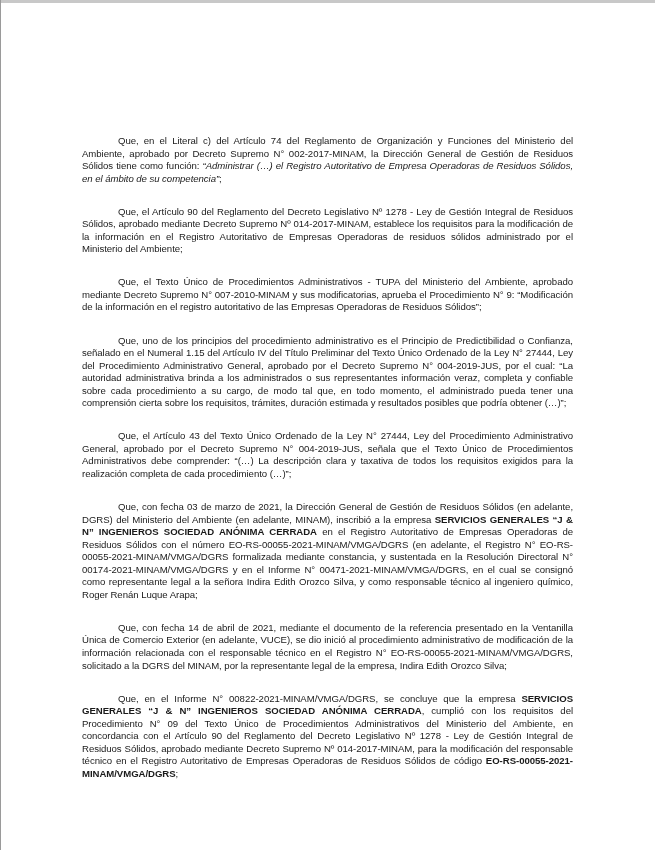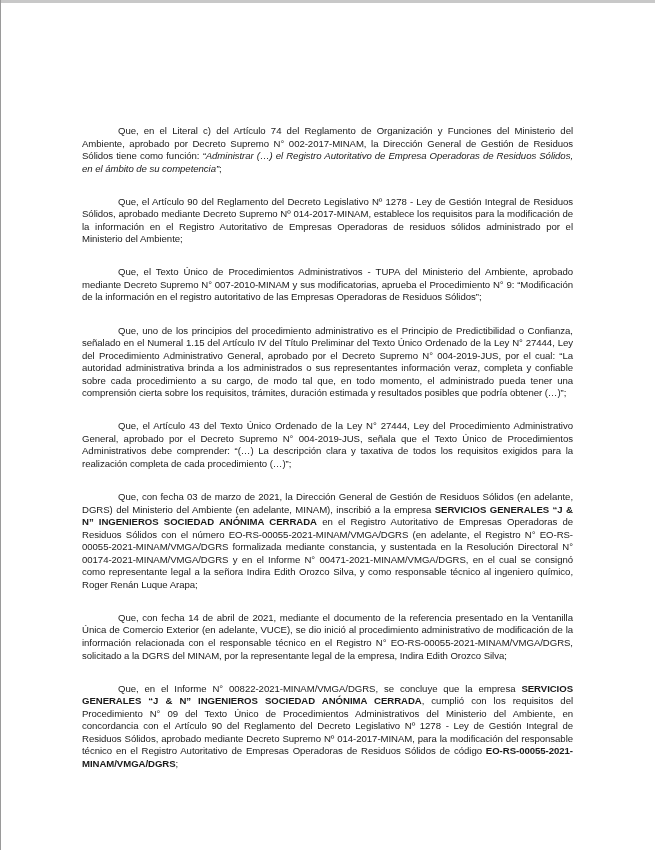--- a/index.html
+++ b/index.html
@@ -10,21 +10,21 @@
   }
   .top-border {
     position: absolute; left: 0; top: 0; width: 655px; height: 3px;
     background: #c8c8c8;
   }
   .left-border {
     position: absolute; left: 0; top: 0; width: 1px; height: 850px;
     background: #9a9a9a;
   }
   .page {
-    position: absolute; left: 82px; top: 125px; width: 491px;
+    position: absolute; left: 82px; top: 135px; width: 491px;
     font-family: "Liberation Sans", sans-serif;
     font-size: 9.6px;
     line-height: 12.55px;
     color: #1a1a1a;
     letter-spacing: -0.05px;
   }
   .para {
     margin: 0 0 20.5px 0;
     text-align: justify;
     text-indent: 36px;

